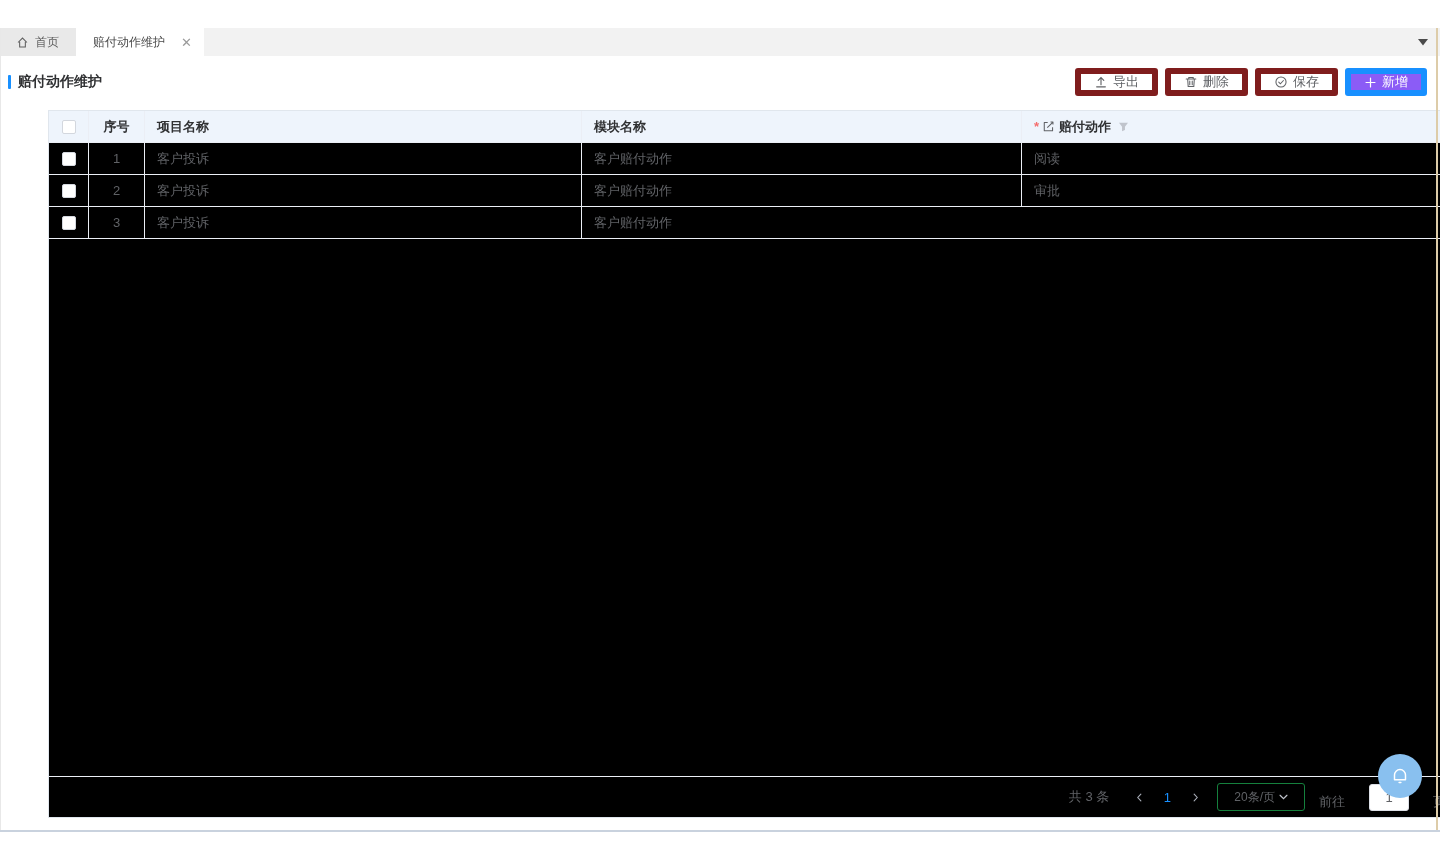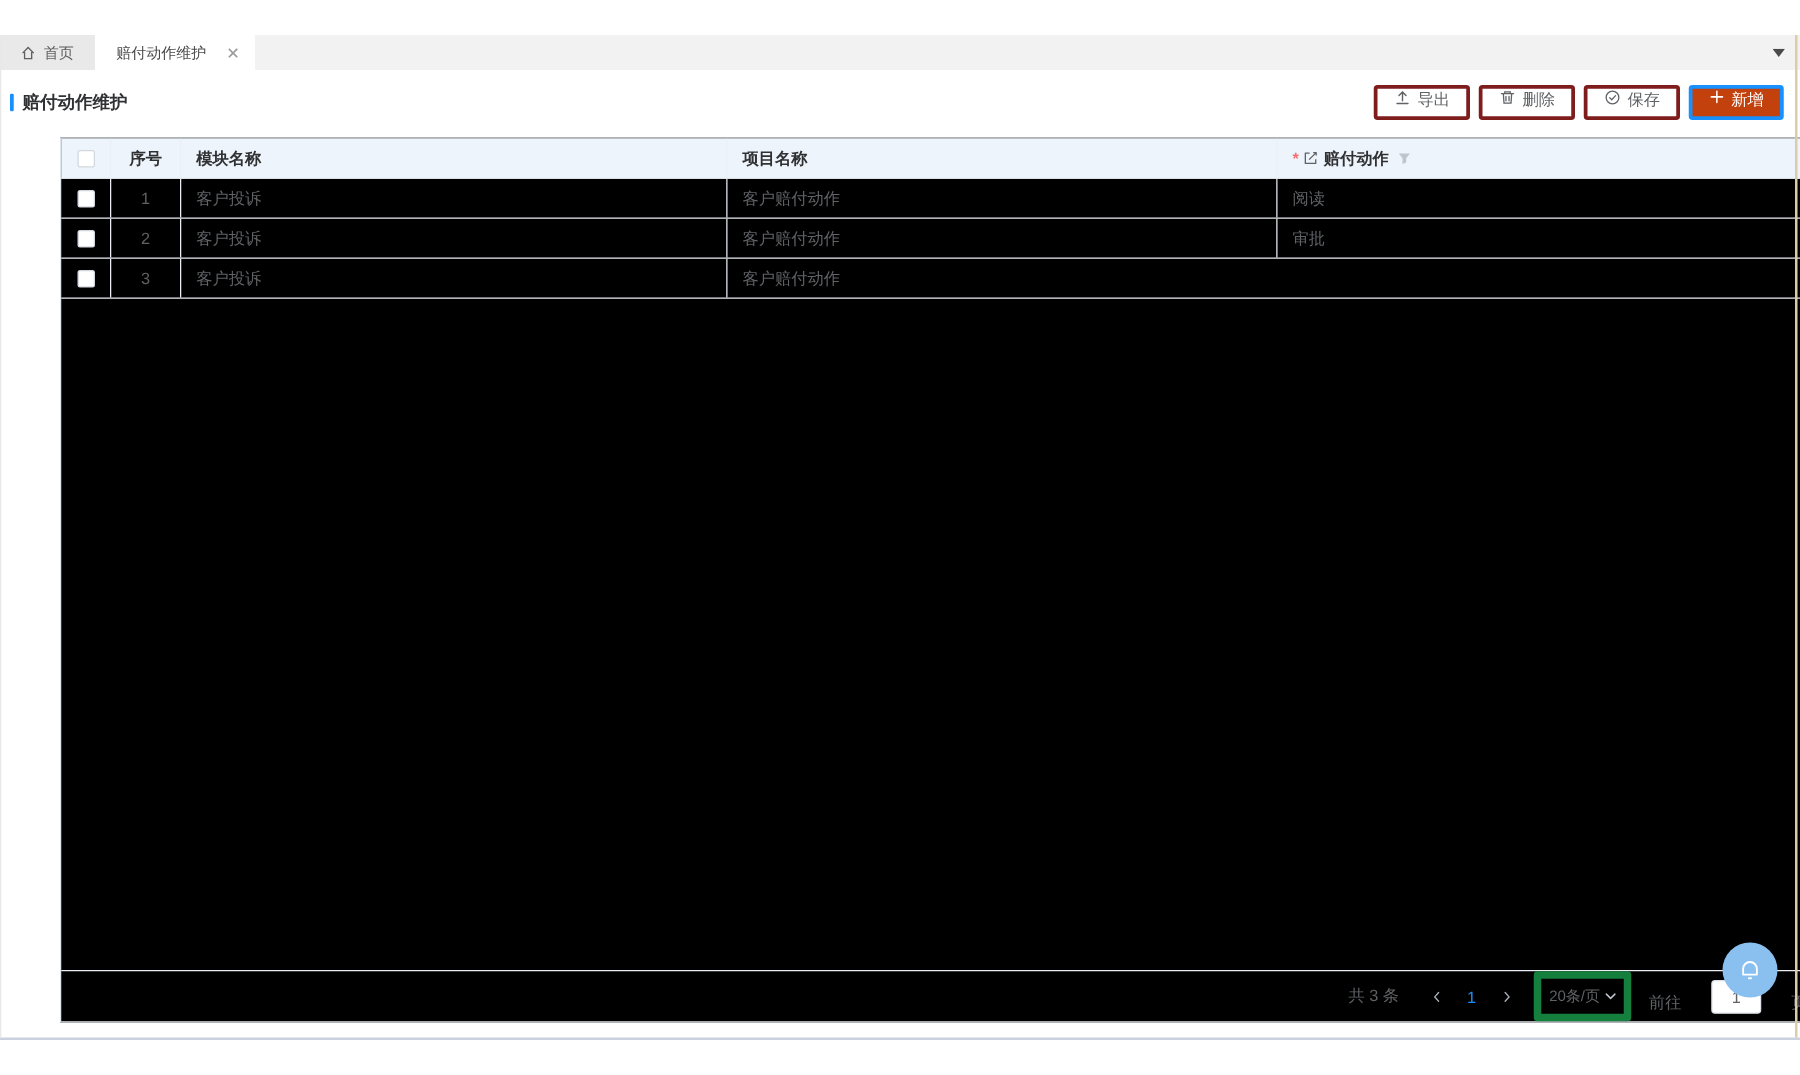--- a/index.html
+++ b/index.html
@@ -20,24 +20,24 @@
   .icon-svg { display:block; }
 
   
   .page-header { position:absolute; top:56px; left:0; width:1440px; height:52px;
                  display:flex; align-items:center; justify-content:space-between;
                  padding:0 13px 0 8px; background:#fff; }
   .title-wrap { display:flex; align-items:center; }
   .title-bar { width:3px; height:14px; background:#1890ff; border-radius:1px; margin-right:7px; }
   .title { font-size:14px; font-weight:bold; color:#303133; }
   .toolbar { display:flex; gap:7px; }
-  .btn { height:28px; padding:0 13px; border:3px solid #7f1d1d; border-radius:3px;
-         background:#fff; color:#606266; font-size:13px; display:flex; align-items:flex-start;
+  .btn { height:28px; padding:0 13px; border:6px solid #7f1d1d; border-radius:3px;
+         background:#fff; color:#606266; font-size:13px; display:flex; align-items:center;
          gap:5px; cursor:pointer; }
-  .btn.primary { background:#c2410c; border-color:#1890ff; color:#fff; }
+  .btn.primary { background:#8b5cf6; border-color:#1890ff; color:#fff; }
 
   
   .panel { position:absolute; left:12px; top:110px; width:1415px; height:708px;
            border:1px solid #e0e6ed; background:#000000; display:flex; flex-direction:column;margin-left:36px; }
   .thead, .trow { display:grid; grid-template-columns:40px 56px 437px 440px 1fr;
                   height:32px; border-bottom:1px solid #ebeef5; flex:none; }
   .thead { background:#eef4fc; }
   .cell { display:flex; align-items:center; padding:0 12px; font-size:13px; color:#606266;
           border-right:1px solid #ebeef5; overflow:hidden; white-space:nowrap; }
   .cell:last-child { border-right:none; }
@@ -50,22 +50,22 @@
   .filter-ic { color:#c0c4cc; margin-left:6px; cursor:pointer; }
   .filler { flex:1; }
 
   
   .pagination { height:41px; border-top:1px solid #ebeef5; display:flex; align-items:center;
                 justify-content:flex-end; padding-right:16px; font-size:13px; color:#606266; flex:none; }
   .pg-total { margin-right:16px; }
   .pg-arrow { width:28px; height:28px; display:flex; align-items:center; justify-content:center;
               color:#a9aeb8; cursor:pointer; }
   .pg-num { min-width:28px; text-align:center; color:#1890ff; cursor:pointer; }
-  .pg-size { height:40px; min-width:64px; border:6px solid #15803d; border-radius:3px;
-             display:flex; align-items:center; justify-content:center; gap:4px; padding:0 6px;
+  .pg-size { height:28px; min-width:64px; border:1px solid #15803d; border-radius:3px;
+             display:flex; align-items:center; justify-content:center; gap:4px; padding:0 16px;
              margin-left:8px; color:#606266; font-size:12px; cursor:pointer; }
   .pg-caret { color:#c0c4cc; }
   .pg-goto { display:flex; align-items:flex-end; gap:24px; margin-left:14px; }
   .goto-input { width:40px; height:27px; border:1px solid #dcdfe6; border-radius:3px;
                 text-align:center; font-size:13px; color:#606266; outline:none;
                 font-family:inherit; }
 
   
   .bell-fab { position:absolute; left:1378px; top:754px; width:44px; height:44px;
               border-radius:50%; background:#89c0ef; display:flex; align-items:center;
@@ -133,22 +133,22 @@
     </div>
   </div>
 
   <div class="panel">
 
     <div class="thead">
       <div class="cell center">
         <span class="checkbox"></span>
       </div>
       <div class="cell center">序号</div>
+      <div class="cell">项目名称</div>
       <div class="cell">模块名称</div>
-      <div class="cell">项目名称</div>
       <div class="cell">
         <span class="req">*</span>
         <svg class="icon-svg edit-ic" width="13" height="13" viewBox="0 0 16 16" fill="none" stroke="currentColor" stroke-width="1.3" stroke-linejoin="round">
           <path d="M13 9 V13.2 H2.8 V3 H7"></path>
             <path d="M6.5 9.5 L13.2 2.8 M10.5 2.5 H13.5 V5.5"></path>
         </svg>
         <span>赔付动作</span>
         <svg class="icon-svg filter-ic" width="13" height="13" viewBox="0 0 16 16" fill="currentColor">
           <path d="M2.5 3.5 H13.5 L9.8 8.2 V12.4 L6.2 13.8 V8.2 Z"></path>
         </svg>

